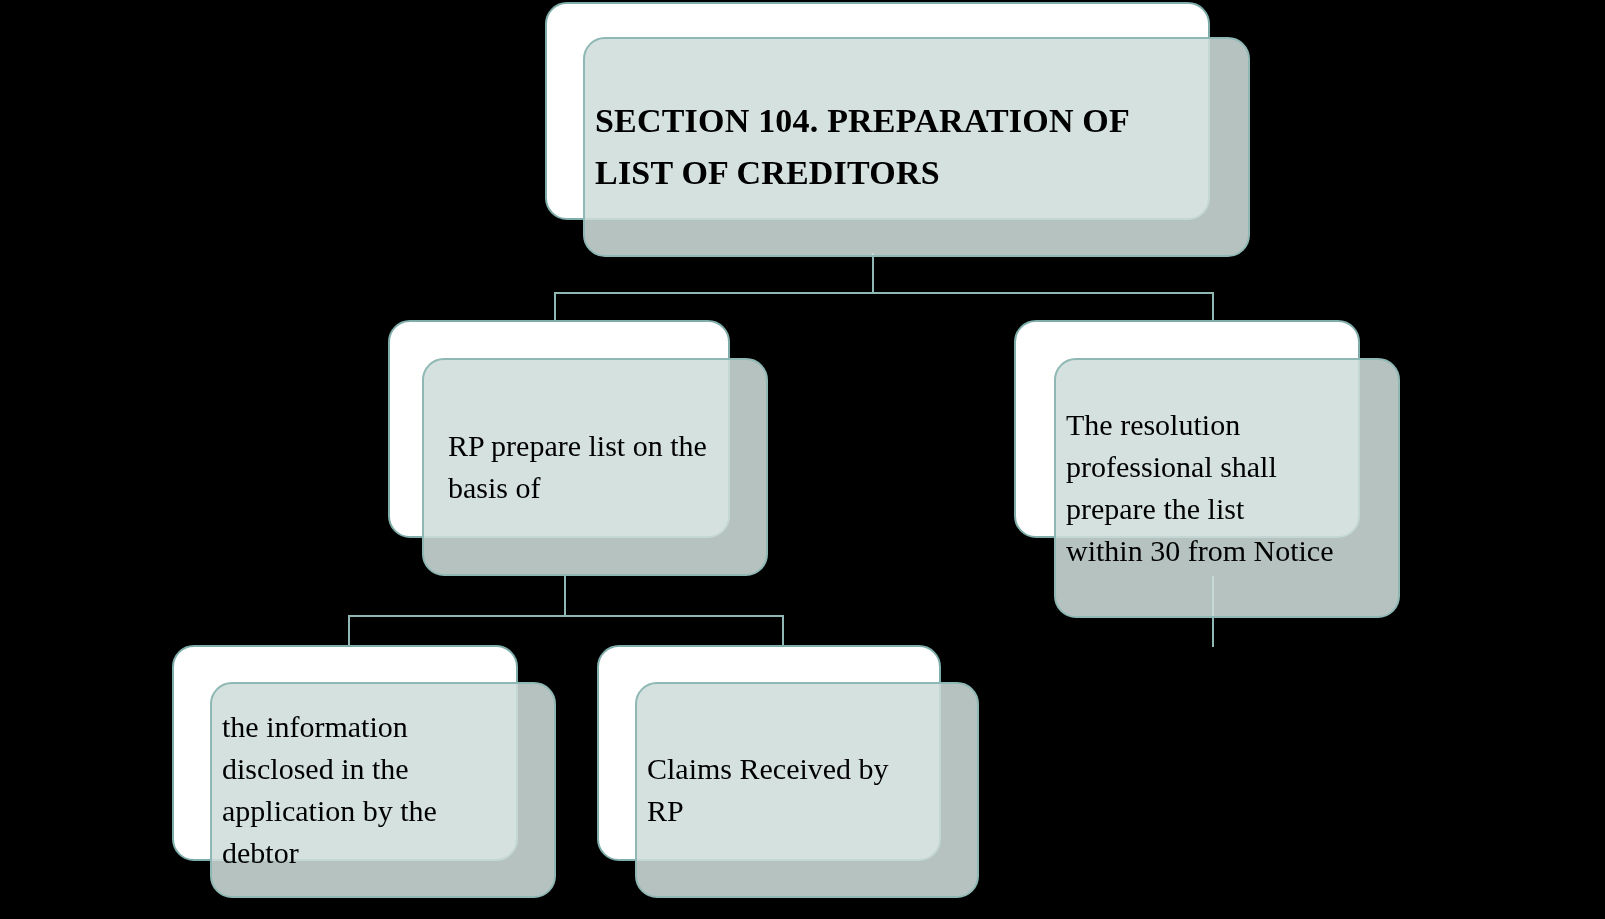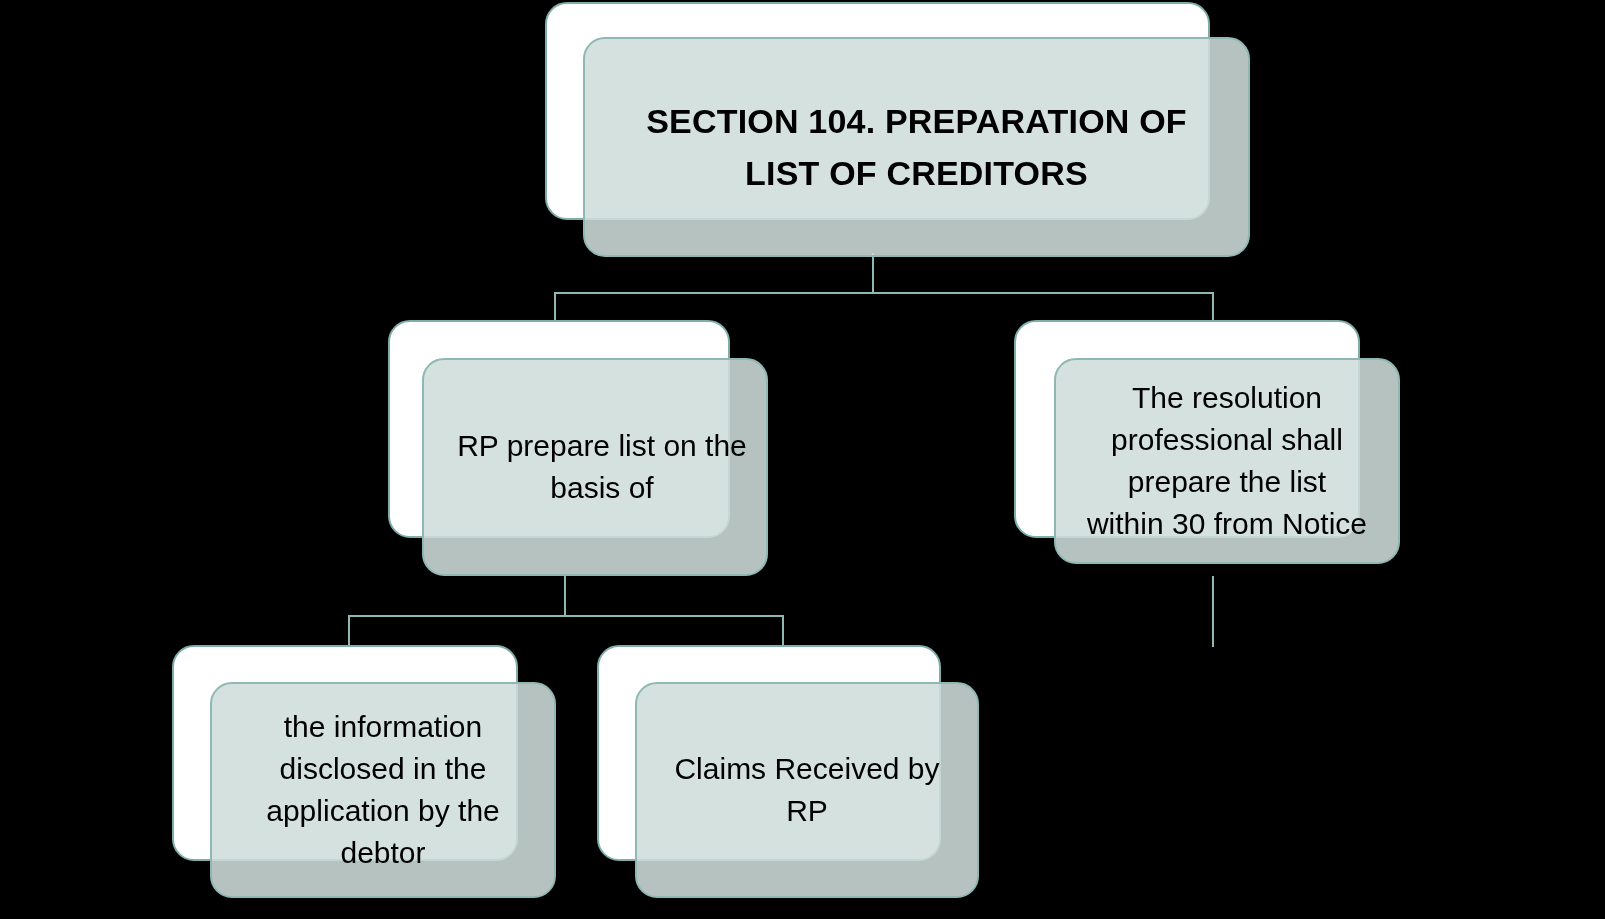--- a/index.html
+++ b/index.html
@@ -45,49 +45,49 @@
     border: 2px solid #8fb8b4;
     border-radius: 22px;
     box-sizing: border-box;
     display: flex;
     align-items: center;
     justify-content: center;
   }
   .card-label {
     display: block;
     width: 100%;
-    text-align: center;
     color: #000000;
     font-weight: 400;
     font-size: 30px;
     line-height: 42px;
     padding: 0 10px;
     box-sizing: border-box;
     white-space: pre-line;
+    font-family: Liberation Serif, serif;
   }
   .card-label.title {
     font-weight: bold;
     font-size: 34px;
     line-height: 52px;
     letter-spacing: 0.2px;
   }
 
   
   #node-root { left: 545px; top: 2px; width: 705px; height: 255px; }
   #node-root .card-back  { width: 665px; height: 218px; }
   #node-root .card-front { left: 38px; top: 35px; width: 667px; height: 220px; }
 
   
   #node-rp-prepare { left: 388px; top: 320px; width: 380px; height: 256px; }
   #node-rp-prepare .card-back  { width: 342px; height: 218px; }
   #node-rp-prepare .card-front { left: 34px; top: 38px; width: 346px; height: 218px; padding-left: 14px; }
 
   #node-rp-30days { left: 1014px; top: 320px; width: 386px; height: 256px; }
   #node-rp-30days .card-back  { width: 346px; height: 218px; }
-  #node-rp-30days .card-front { left: 40px; top: 38px; width: 346px; height: 206px; }
+  #node-rp-30days .card-front { left: 40px; top: 38px; width: 346px; height: 260px; }
 
   
   #node-info-disclosed { left: 172px; top: 645px; width: 384px; height: 253px; }
   #node-info-disclosed .card-back  { width: 346px; height: 216px; }
   #node-info-disclosed .card-front { left: 38px; top: 37px; width: 346px; height: 216px; }
 
   #node-claims-received { left: 597px; top: 645px; width: 382px; height: 253px; padding-left: 40px; }
   #node-claims-received .card-back  { width: 344px; height: 216px; }
   #node-claims-received .card-front { left: 38px; top: 37px; width: 344px; height: 216px; }
 

